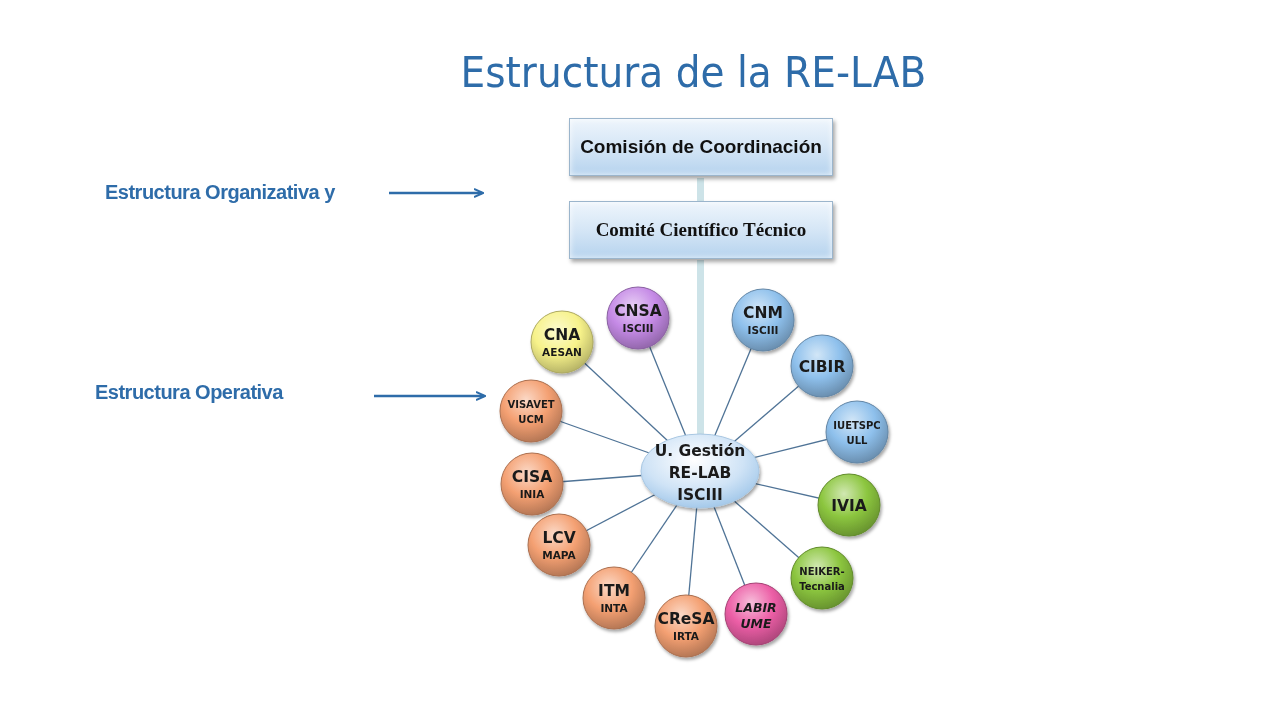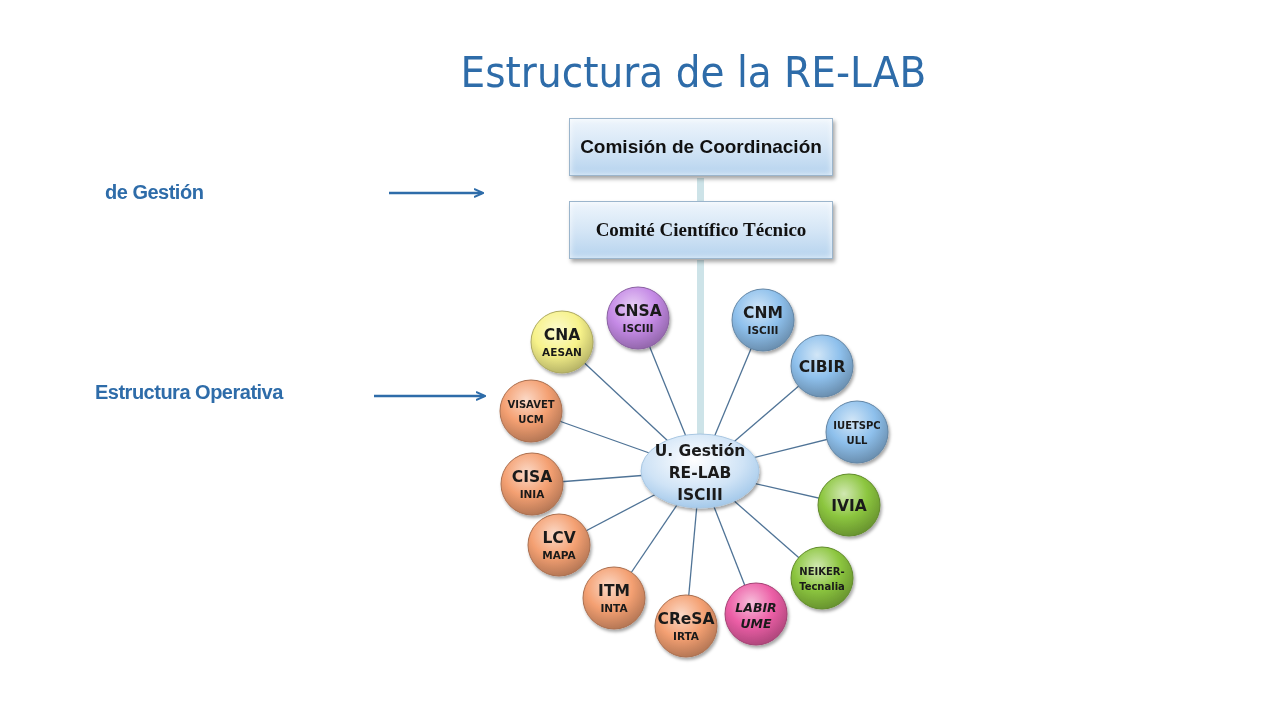--- a/index.html
+++ b/index.html
@@ -13,21 +13,21 @@
          display:flex; align-items:center; justify-content:center; font-weight:bold; font-size:19px; color:#111;text-align:right; }
   svg#diagram { position:absolute; left:0; top:0; }
   .node-text { font-family:"DejaVu Sans", sans-serif; font-weight:bold; fill:#1a1a1a; text-anchor:middle; }
 </style>
 </head>
 <body>
 
 <div class="title"><span>Estructura de la RE-LAB</span></div>
 
 <div class="side-label" style="left:105px; top:179px;">
-  <div>de Gestión</div>
+  <div>Estructura Organizativa y</div>
 </div>
 <div class="side-label" style="left:95px; top:379px;">Estructura Operativa</div>
 
 <svg id="diagram" width="1280" height="720">
   <defs>
     <marker id="arrowhead" markerWidth="10" markerHeight="10" refX="8" refY="5" orient="auto" markerUnits="userSpaceOnUse">
       <path d="M0,1 L9,5 L0,9" fill="none" stroke="#2e6ca9" stroke-width="2"></path>
     </marker>
     <filter id="shadow" x="-30%" y="-30%" width="160%" height="160%">
       <feDropShadow dx="1.5" dy="2.5" stdDeviation="1.8" flood-color="#000" flood-opacity="0.35"></feDropShadow>

